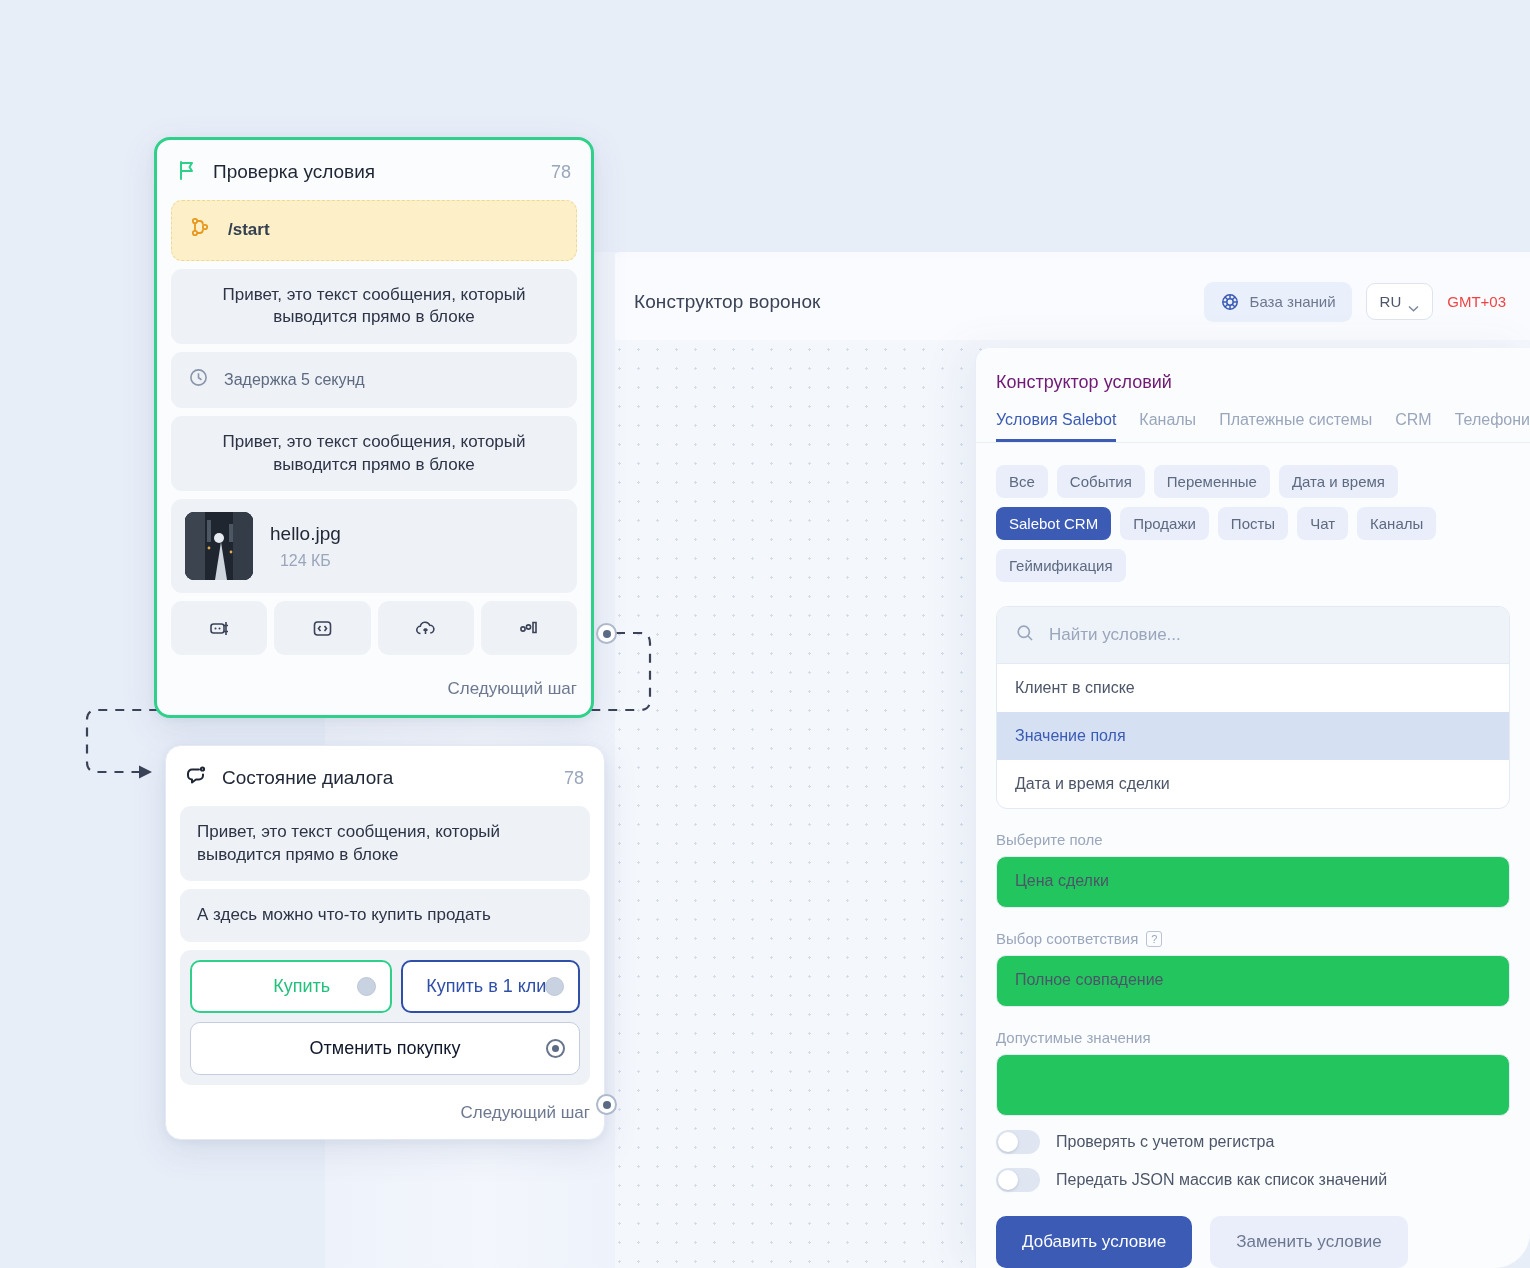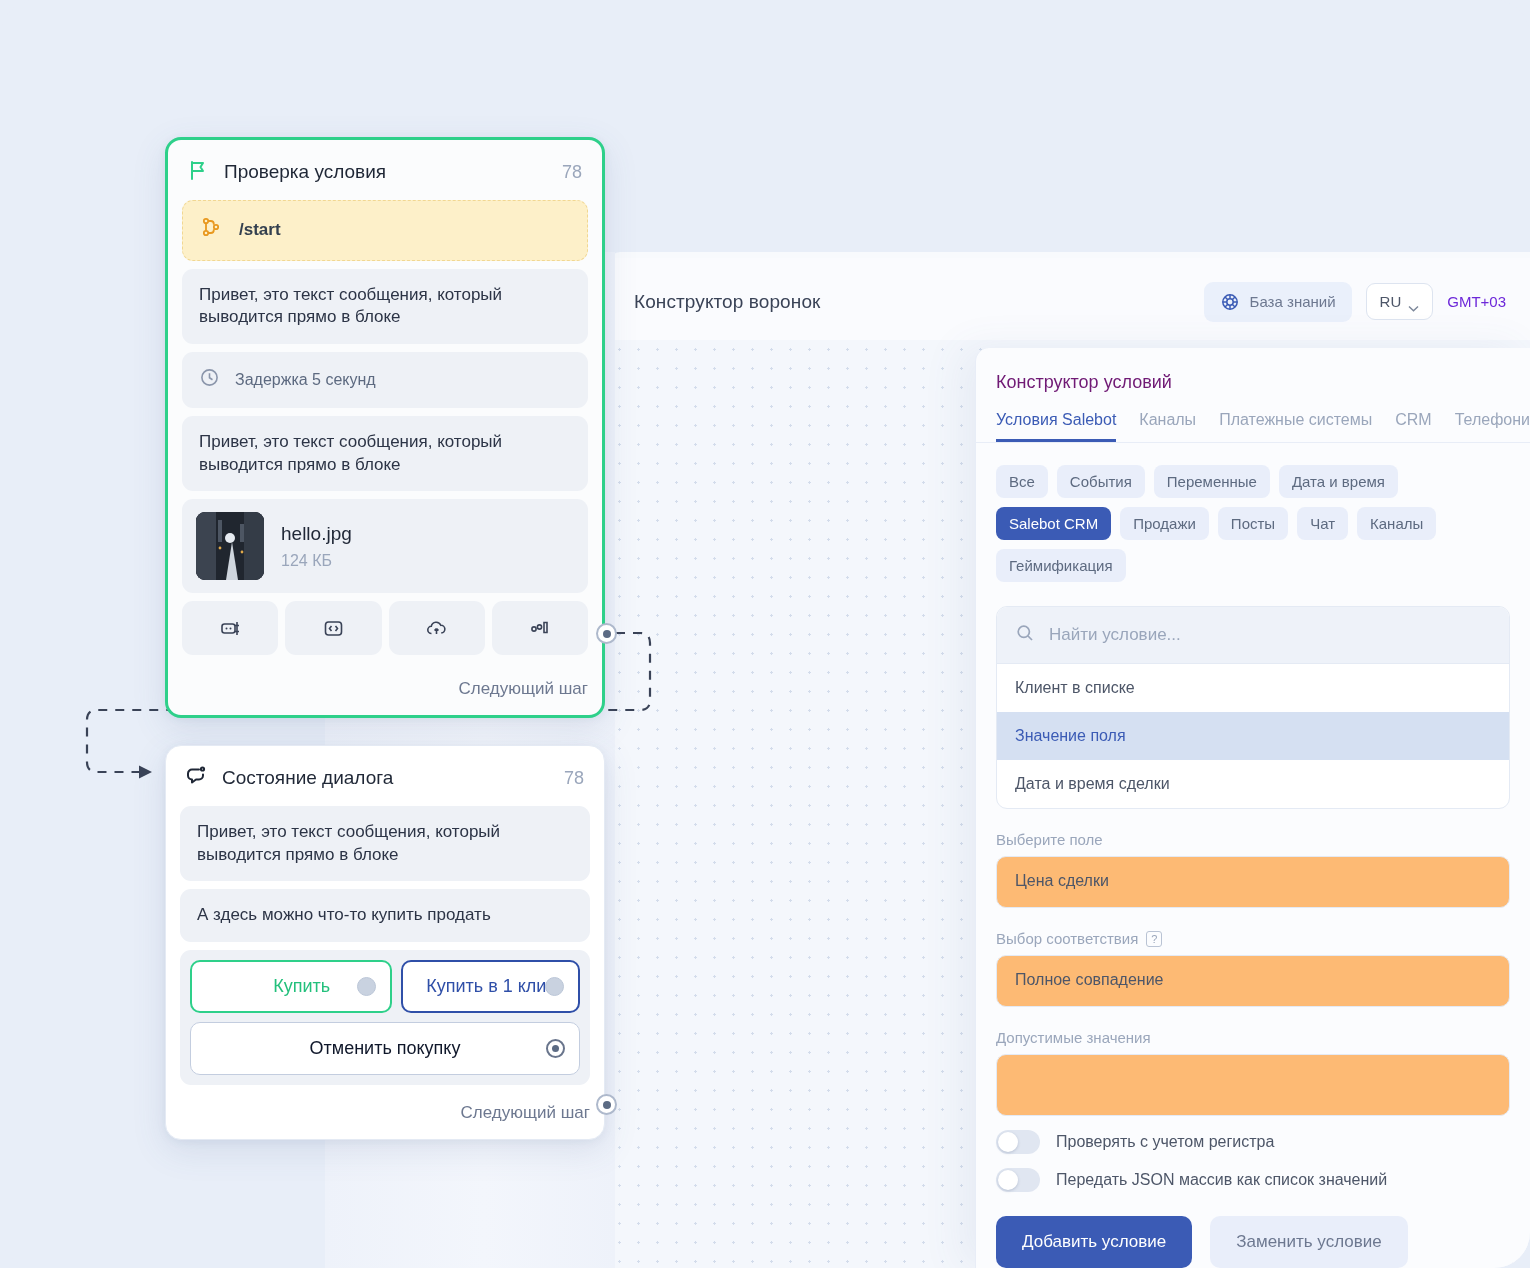--- a/index.html
+++ b/index.html
@@ -78,21 +78,21 @@
     padding: 9px 13px;
     font-size: 15px;
     color: #4d5costs;
     color: #4d5668;
     cursor: pointer;
     background: #fff;
   }
   .chev { width: 11px; height: 7px; flex: none; }
   .gmt {
     font-size: 15px;
-    color: #6d28d9;
+    color: #ef4444;
     white-space: nowrap;
   }
 
   
   .canvas {
     position: absolute;
     left: 0; top: 88px;
     right: 0; bottom: 0;
     background-color: #f4f7fc;
     background-image: radial-gradient(#d3dceb 1.15px, transparent 1.15px);
@@ -383,21 +383,21 @@
   .qmark {
     width: 16px; height: 16px;
     border: 1px solid #b9c3d4;
     border-radius: 3px;
     font-size: 11px;
     color: #9aa6bb;
     display: flex; align-items: center; justify-content: center;
   }
   .field {
     margin: 0 20px;
-    background: #fdba74;
+    background: #22c55e;
     border: 1px solid #e4eaf4;
     border-radius: 10px;
     padding: 15px 18px;
     font-size: 16px;
     color: #4d5668;
     min-height: 52px;
   }
   .field.tall { min-height: 62px; }
 
   .toggle-row {
@@ -539,21 +539,21 @@
         </svg>
       <span>Настройки проекта</span>
     </div>
   </div>
 
   <svg class="flow-svg">
     <path d="M616 633 H640 Q650 633 650 643 V700 Q650 710 640 710 H97 Q87 710 87 720 V762 Q87 772 97 772 H150" fill="none" stroke="#3a4357" stroke-width="2.2" stroke-dasharray="9 8"></path>
     <path d="M152 772 l-13 -6.5 v13 z" fill="#3a4357"></path>
   </svg>
 
-  <div class="card selected" style="left:165px; top:137px; width:440px;">
+  <div class="card selected" style="left:154px; top:137px; width:440px;text-align:center;">
     <div class="card-head">
       <span>
         <svg width="24" height="24" viewBox="0 0 24 24" fill="none" stroke="#2ed08a" stroke-width="2" stroke-linecap="round" stroke-linejoin="round">
           <path d="M6 21V4"></path>
             <path d="M6 5h11l-2.5 4L17 13H6"></path>
         </svg>
       </span>
       <span class="title">Проверка условия</span>
       <span class="count">78</span>
     </div>

